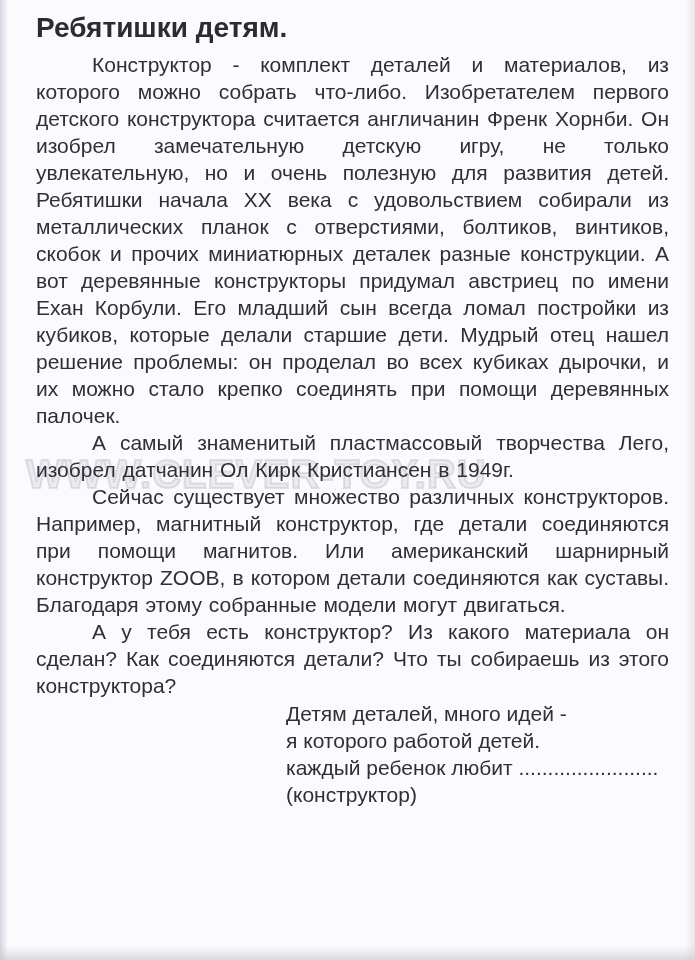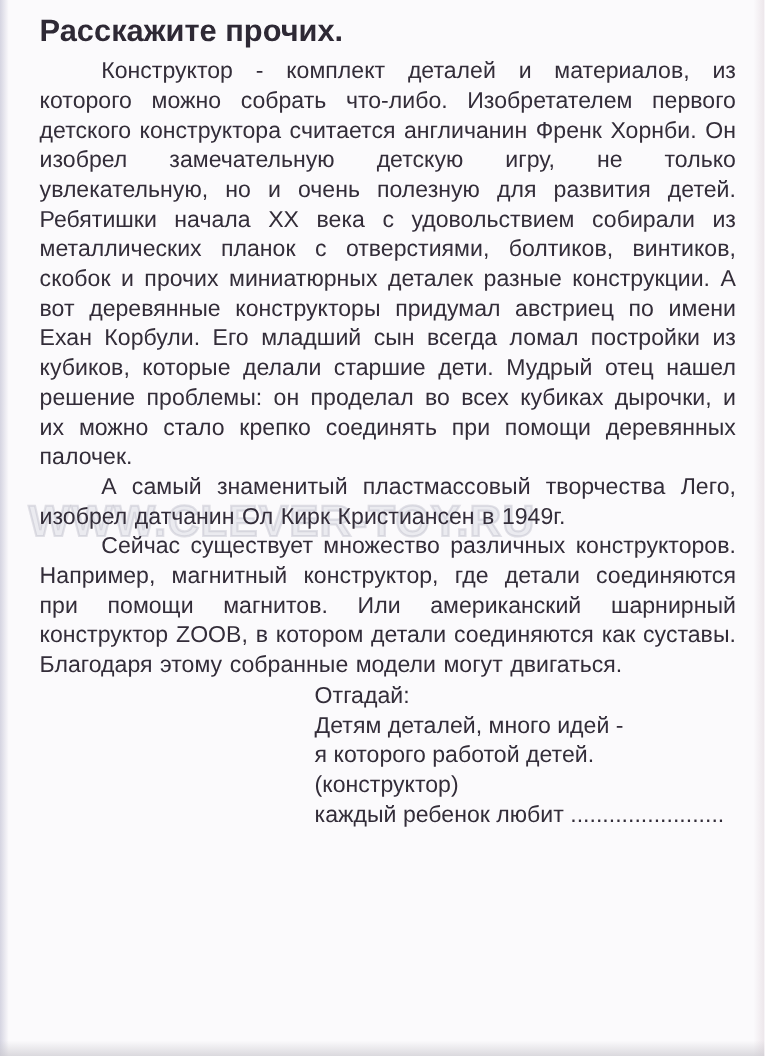--- a/index.html
+++ b/index.html
@@ -83,26 +83,26 @@
 </head>
 <body>
 
 <div class="scan-edge-left"></div>
 <div class="scan-edge-right"></div>
 <div class="scan-edge-bottom"></div>
 
 <div class="watermark">WWW.CLEVER-TOY.RU</div>
 
 <div class="content">
-  <h1 class="title">Расскажите прочих.</h1>
+  <h1 class="title">Ребятишки детям.</h1>
 
   <p class="body-par indent">Конструктор - комплект деталей и материалов, из которого можно собрать что-либо. Изобретателем первого детского конструктора считается англичанин Френк Хорнби. Он изобрел замечательную детскую игру, не только увлекательную, но и очень полезную для развития детей. Ребятишки начала XX века с удовольствием собирали из металлических планок с отверстиями, болтиков, винтиков, скобок и прочих миниатюрных деталек разные конструкции. А вот деревянные конструкторы придумал австриец по имени Ехан Корбули. Его младший сын всегда ломал постройки из кубиков, которые делали старшие дети. Мудрый отец нашел решение проблемы: он проделал во всех кубиках дырочки, и их можно стало крепко соединять при помощи деревянных палочек.</p>
   <p class="body-par indent">А самый знаменитый пластмассовый творчества Лего, изобрел датчанин Ол Кирк Кристиансен в 1949г.</p>
   <p class="body-par indent">Сейчас существует множество различных конструкторов. Например, магнитный конструктор, где детали соединяются при помощи магнитов. Или американский шарнирный конструктор ZOOB, в котором детали соединяются как суставы. Благодаря этому собранные модели могут двигаться.</p>
+  <p class="body-par indent">А у тебя есть конструктор? Из какого материала он сделан? Как соединяются детали? Что ты собираешь из этого конструктора?</p>
 
   <div class="riddle">
-    <div class="riddle-line">Отгадай:</div>
     <div class="riddle-line">Детям деталей, много идей -</div>
     <div class="riddle-line">я которого работой детей.</div>
+    <div class="riddle-line">каждый ребенок любит ........................</div>
     <div class="riddle-line">(конструктор)</div>
-    <div class="riddle-line">каждый ребенок любит ........................</div>
   </div>
 </div>
 
 </body></html>

